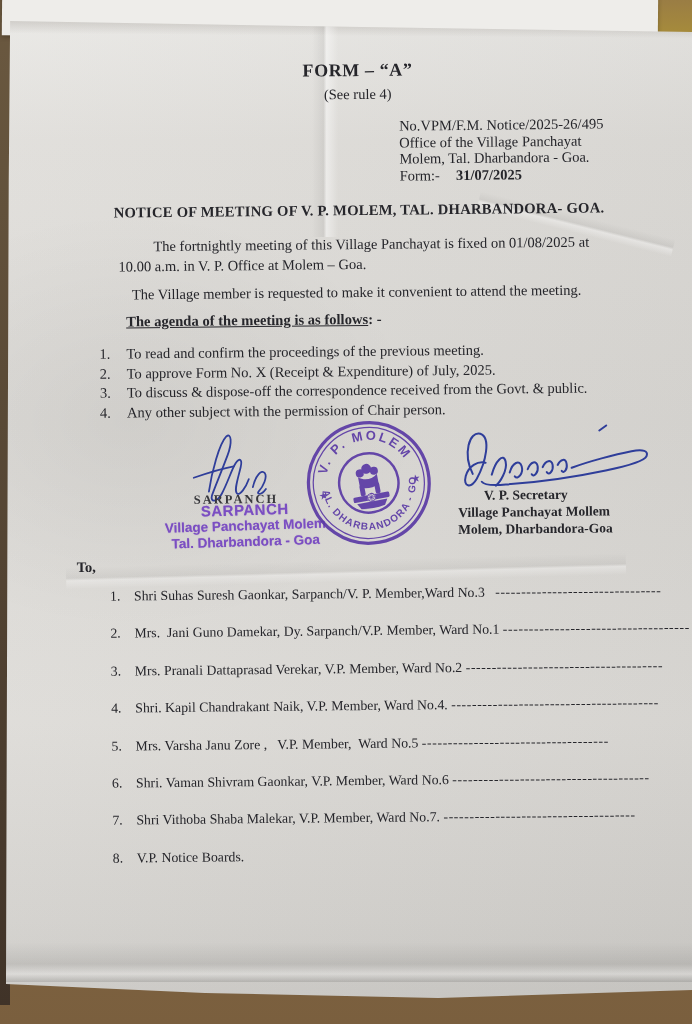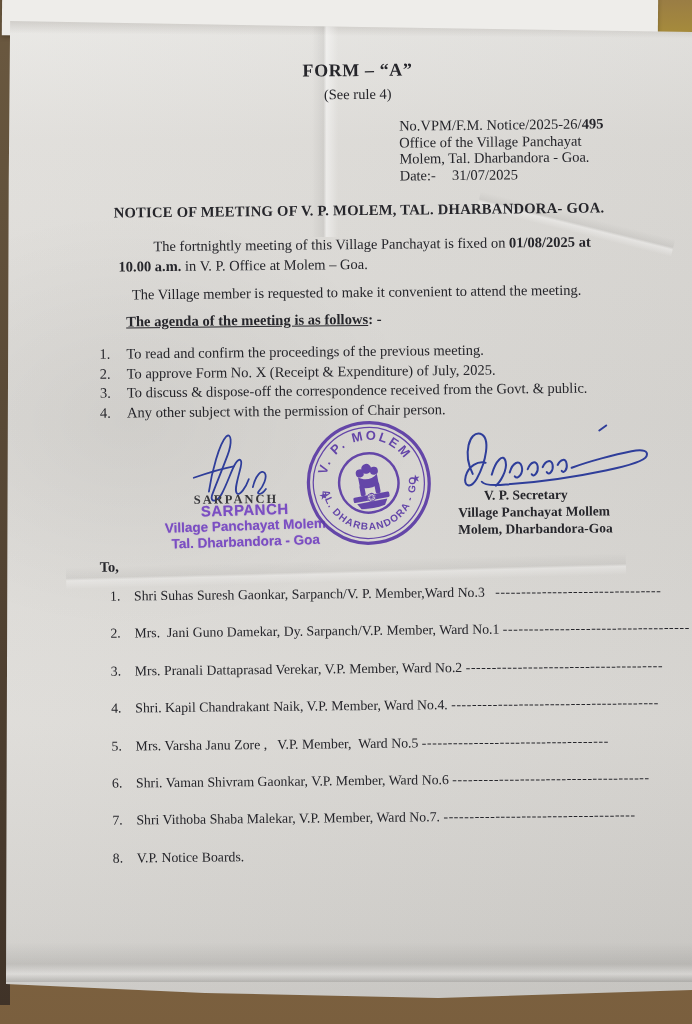--- a/index.html
+++ b/index.html
@@ -29,27 +29,27 @@
     background:linear-gradient(180deg,rgba(0,0,0,0),rgba(0,0,0,.05) 45%,rgba(255,255,255,.35) 60%,rgba(0,0,0,0));}
   .crease-mid{position:absolute;left:60px;top:560px;width:560px;height:22px;transform:rotate(-1.5deg);
     background:linear-gradient(180deg,rgba(0,0,0,0),rgba(0,0,0,.045) 50%,rgba(255,255,255,.3) 62%,rgba(0,0,0,0));}
   .fold-bottom{position:absolute;left:0;top:942px;width:100%;height:40px;
     background:linear-gradient(180deg,rgba(0,0,0,0),rgba(0,0,0,.08) 55%,rgba(255,255,255,.25) 80%,rgba(0,0,0,.12));}
 
   .content{position:absolute;left:30px;top:0;width:652px;height:1000px;
     transform:rotate(-0.6deg);color:#26262b;}
   .abs{position:absolute;}
   .ctr{text-align:center;width:100%;}
-  .b{font-weight:bold;}
+  .b{font-weight:normal;}
 
   .form-title{top:60px;font-size:18px;font-weight:bold;letter-spacing:.6px;}
   .form-sub{top:86px;font-size:14.5px;}
 
   .ref-block{top:118px;left:367px;font-size:14.5px;line-height:16.5px;white-space:nowrap;}
-  .date-val{margin-left:16px;}
+  .date-val{margin-left:16px;font-weight:bold;}
 
   .notice-title{top:202px;font-size:14.7px;font-weight:bold;letter-spacing:.2px;}
 
   .para1-l1{top:236px;left:120px;font-size:14.5px;white-space:nowrap;}
   .para1-l2{top:256px;left:85px;font-size:14.5px;white-space:nowrap;}
   .para2{top:284px;left:98px;font-size:14.5px;white-space:nowrap;}
 
   .agenda-head{top:311px;left:92px;font-size:14.6px;font-weight:bold;white-space:nowrap;}
   .agenda-head .u{text-decoration:underline;}
   .agenda-list{top:342px;left:0;width:640px;font-size:14.5px;}
@@ -63,21 +63,21 @@
   .sarpanch-stamp{position:absolute;left:84px;top:80px;width:250px;text-align:center;
     transform:rotate(-1.2deg);font-family:"Liberation Sans",sans-serif;color:#7b4ec2;
     text-shadow:0 0 1px rgba(123,78,194,.55);font-weight:bold;}
   .sarpanch-stamp .l1{font-size:15px;line-height:17px;letter-spacing:.5px;}
   .sarpanch-stamp .l2{font-size:13.5px;line-height:16px;}
   .sarpanch-stamp .l3{font-size:13.5px;line-height:16px;}
   .round-stamp{position:absolute;left:266px;top:-4px;width:134px;height:134px;transform:rotate(-10deg);opacity:.92;}
   .secretary-block{position:absolute;left:422px;top:68px;font-size:13.5px;font-weight:bold;line-height:17px;white-space:nowrap;}
   .secretary-block .l1{padding-left:26px;}
 
-  .to-label{top:556px;left:63px;font-size:14.5px;font-weight:bold;}
+  .to-label{top:556px;left:40px;font-size:14.5px;font-weight:bold;}
   .recipients{top:584px;left:73px;width:575px;font-size:13.8px;}
   .rcpt{white-space:pre;line-height:20px;margin-bottom:17.4px;}
   .rcpt .num{display:inline-block;width:24px;}
   .rcpt .dashes{letter-spacing:.6px;}
 </style>
 </head>
 <body>
 
 <div class="left-strip"></div>
 <div class="sheet-behind"></div>
@@ -91,21 +91,21 @@
 
   <div class="content">
 
     <div class="abs ctr form-title">FORM – “A”</div>
     <div class="abs ctr form-sub">(See rule 4)</div>
 
     <div class="abs ref-block">
       <div><span>No.VPM/F.M. Notice/2025-26/</span><span class="b">495</span></div>
       <div>Office of the Village Panchayat</div>
       <div>Molem, Tal. Dharbandora - Goa.</div>
-      <div><span>Date:-</span><span class="date-val">31/07/2025</span></div>
+      <div><span>Form:-</span><span class="date-val">31/07/2025</span></div>
     </div>
 
     <div class="abs ctr notice-title">NOTICE OF MEETING OF V. P. MOLEM, TAL. DHARBANDORA- GOA.</div>
 
     <div class="abs para1-l1"><span>The fortnightly meeting of this Village Panchayat is fixed on </span><span class="b">01/08/2025 at</span></div>
     <div class="abs para1-l2"><span class="b">10.00 a.m.</span><span> in V. P. Office at Molem – Goa.</span></div>
 
     <div class="abs para2">The Village member is requested to make it convenient to attend the meeting.</div>
 
     <div class="abs agenda-head"><span class="u">The agenda of the meeting is as follows</span><span>: -</span></div>

